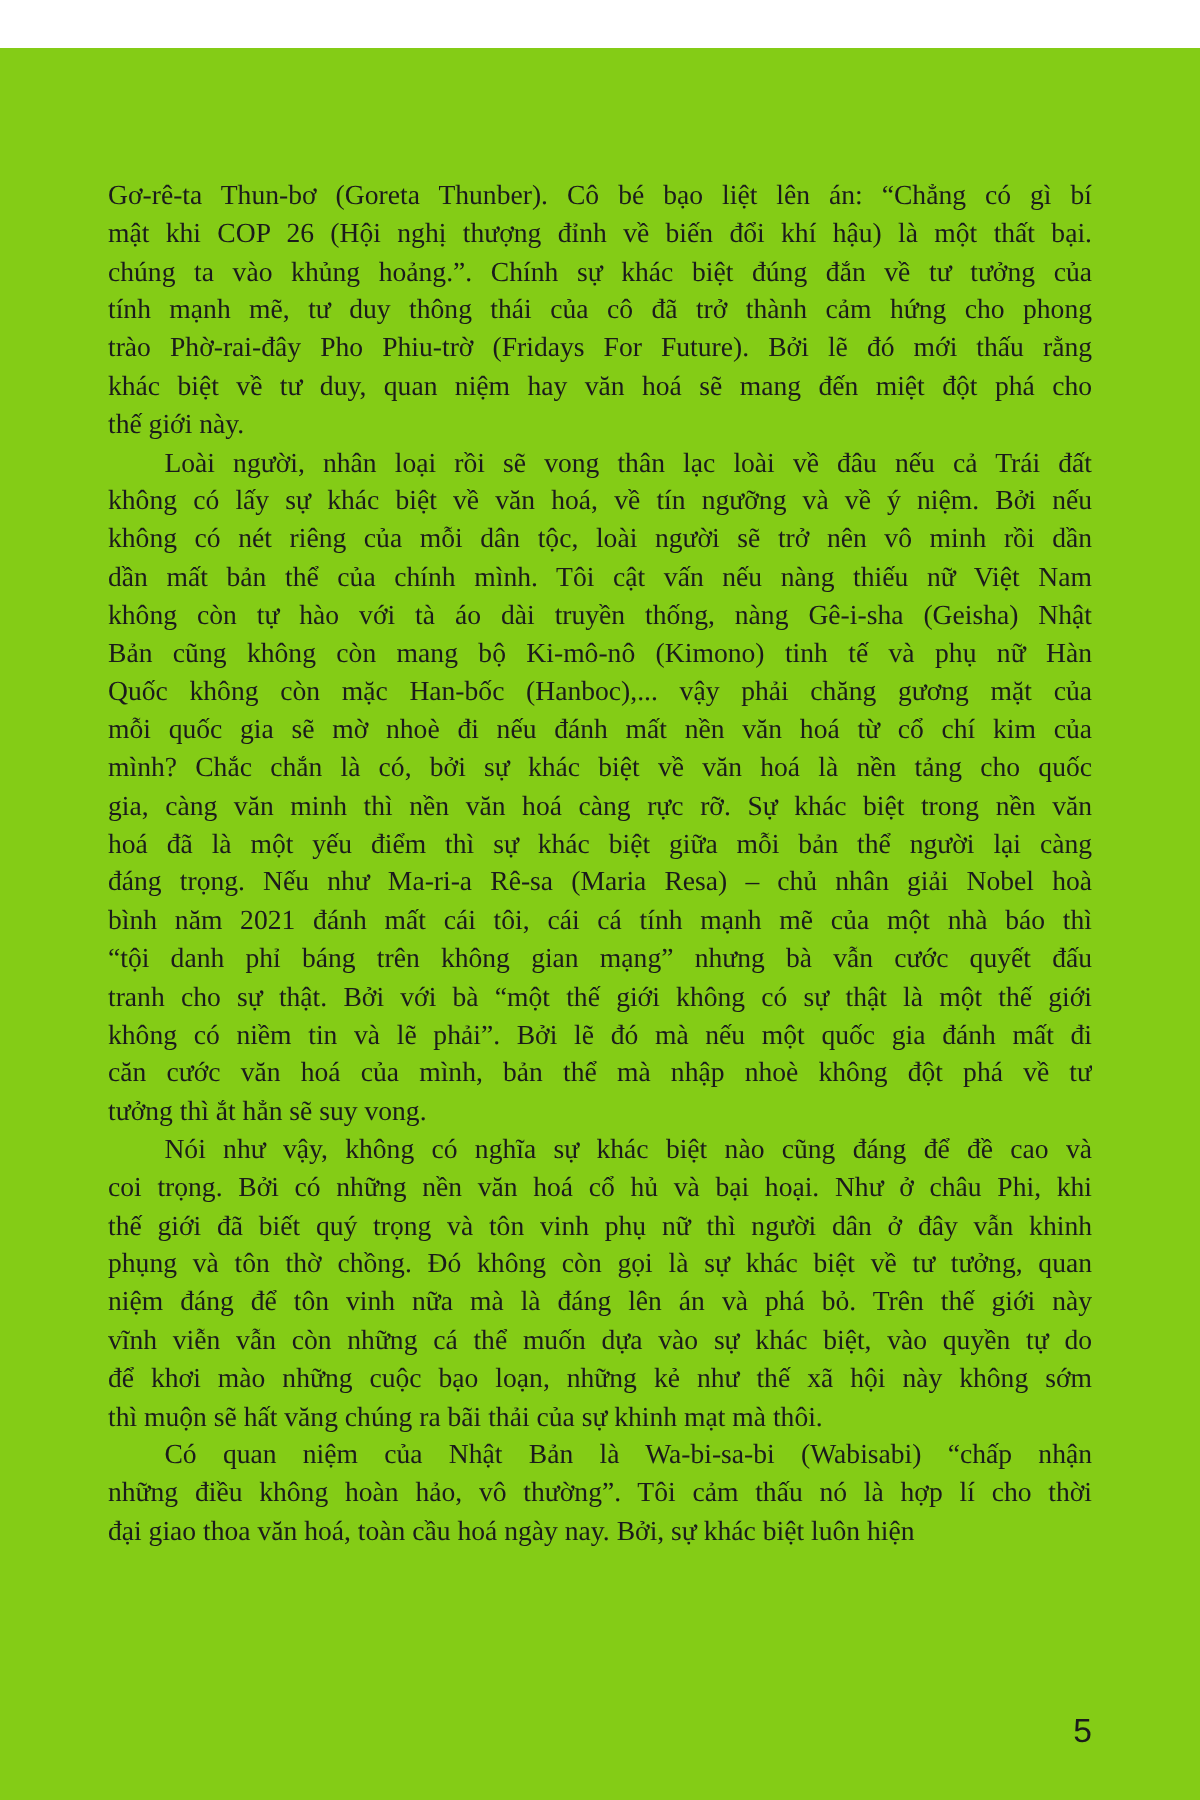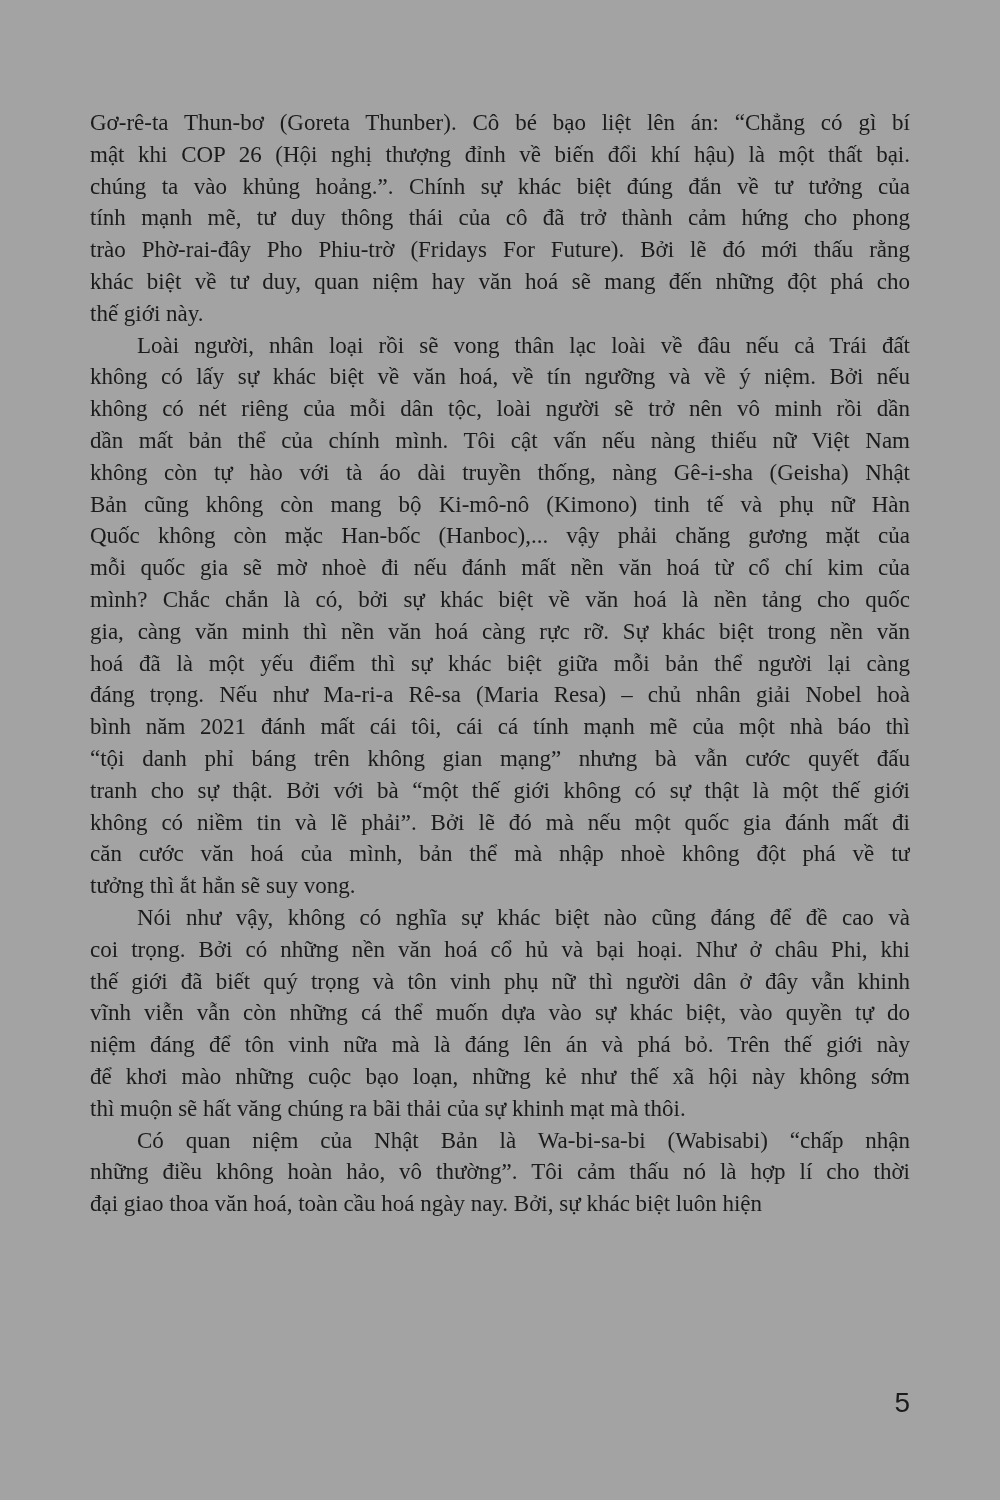--- a/index.html
+++ b/index.html
@@ -11,21 +11,22 @@
     height: 1500px;
     background: #ffffff;
     position: relative;
     overflow: hidden;
     font-family: "Liberation Serif", "DejaVu Serif", serif;
     color: #1b1b1b;
   }
   .page {
     position: absolute;
     inset: 0;
-    background: #a3a3a3;
+    background: #84cc16;
+    margin-top: 40px;
   }
   .text-block {
     position: absolute;
     left: 90px;
     top: 107px;
     width: 820px;
     font-size: 23px;
   }
   .paragraph {
     margin: 0;
@@ -60,21 +61,21 @@
 <body>
 
 <div class="page">
   <div class="text-block">
       <div class="paragraph">
         <div class="line">Gơ-rê-ta Thun-bơ (Goreta Thunber). Cô bé bạo liệt lên án: “Chẳng có gì bí</div>
         <div class="line">mật khi COP 26 (Hội nghị thượng đỉnh về biến đổi khí hậu) là một thất bại.</div>
         <div class="line">chúng ta vào khủng hoảng.”. Chính sự khác biệt đúng đắn về tư tưởng của</div>
         <div class="line">tính mạnh mẽ, tư duy thông thái của cô đã trở thành cảm hứng cho phong</div>
         <div class="line">trào Phờ-rai-đây Pho Phiu-trờ (Fridays For Future). Bởi lẽ đó mới thấu rằng</div>
-        <div class="line">khác biệt về tư duy, quan niệm hay văn hoá sẽ mang đến những đột phá cho</div>
+        <div class="line">khác biệt về tư duy, quan niệm hay văn hoá sẽ mang đến miệt đột phá cho</div>
         <div class="line last">thế giới này.</div>
       </div>
       <div class="paragraph">
         <div class="line indent">Loài người, nhân loại rồi sẽ vong thân lạc loài về đâu nếu cả Trái đất</div>
         <div class="line">không có lấy sự khác biệt về văn hoá, về tín ngưỡng và về ý niệm. Bởi nếu</div>
         <div class="line">không có nét riêng của mỗi dân tộc, loài người sẽ trở nên vô minh rồi dần</div>
         <div class="line">dần mất bản thể của chính mình. Tôi cật vấn nếu nàng thiếu nữ Việt Nam</div>
         <div class="line">không còn tự hào với tà áo dài truyền thống, nàng Gê-i-sha (Geisha) Nhật</div>
         <div class="line">Bản cũng không còn mang bộ Ki-mô-nô (Kimono) tinh tế và phụ nữ Hàn</div>
         <div class="line">Quốc không còn mặc Han-bốc (Hanboc),... vậy phải chăng gương mặt của</div>
@@ -87,22 +88,23 @@
         <div class="line">“tội danh phỉ báng trên không gian mạng” nhưng bà vẫn cước quyết đấu</div>
         <div class="line">tranh cho sự thật. Bởi với bà “một thế giới không có sự thật là một thế giới</div>
         <div class="line">không có niềm tin và lẽ phải”. Bởi lẽ đó mà nếu một quốc gia đánh mất đi</div>
         <div class="line">căn cước văn hoá của mình, bản thể mà nhập nhoè không đột phá về tư</div>
         <div class="line last">tưởng thì ắt hẳn sẽ suy vong.</div>
       </div>
       <div class="paragraph">
         <div class="line indent">Nói như vậy, không có nghĩa sự khác biệt nào cũng đáng để đề cao và</div>
         <div class="line">coi trọng. Bởi có những nền văn hoá cổ hủ và bại hoại. Như ở châu Phi, khi</div>
         <div class="line">thế giới đã biết quý trọng và tôn vinh phụ nữ thì người dân ở đây vẫn khinh</div>
+        <div class="line">phụng và tôn thờ chồng. Đó không còn gọi là sự khác biệt về tư tưởng, quan</div>
+        <div class="line">niệm đáng để tôn vinh nữa mà là đáng lên án và phá bỏ. Trên thế giới này</div>
         <div class="line">vĩnh viễn vẫn còn những cá thể muốn dựa vào sự khác biệt, vào quyền tự do</div>
-        <div class="line">niệm đáng để tôn vinh nữa mà là đáng lên án và phá bỏ. Trên thế giới này</div>
         <div class="line">để khơi mào những cuộc bạo loạn, những kẻ như thế xã hội này không sớm</div>
         <div class="line last">thì muộn sẽ hất văng chúng ra bãi thải của sự khinh mạt mà thôi.</div>
       </div>
       <div class="paragraph">
         <div class="line indent">Có quan niệm của Nhật Bản là Wa-bi-sa-bi (Wabisabi) “chấp nhận</div>
         <div class="line">những điều không hoàn hảo, vô thường”. Tôi cảm thấu nó là hợp lí cho thời</div>
         <div class="line last">đại giao thoa văn hoá, toàn cầu hoá ngày nay. Bởi, sự khác biệt luôn hiện</div>
       </div>
     </div>
   <div class="page-number">5</div>

